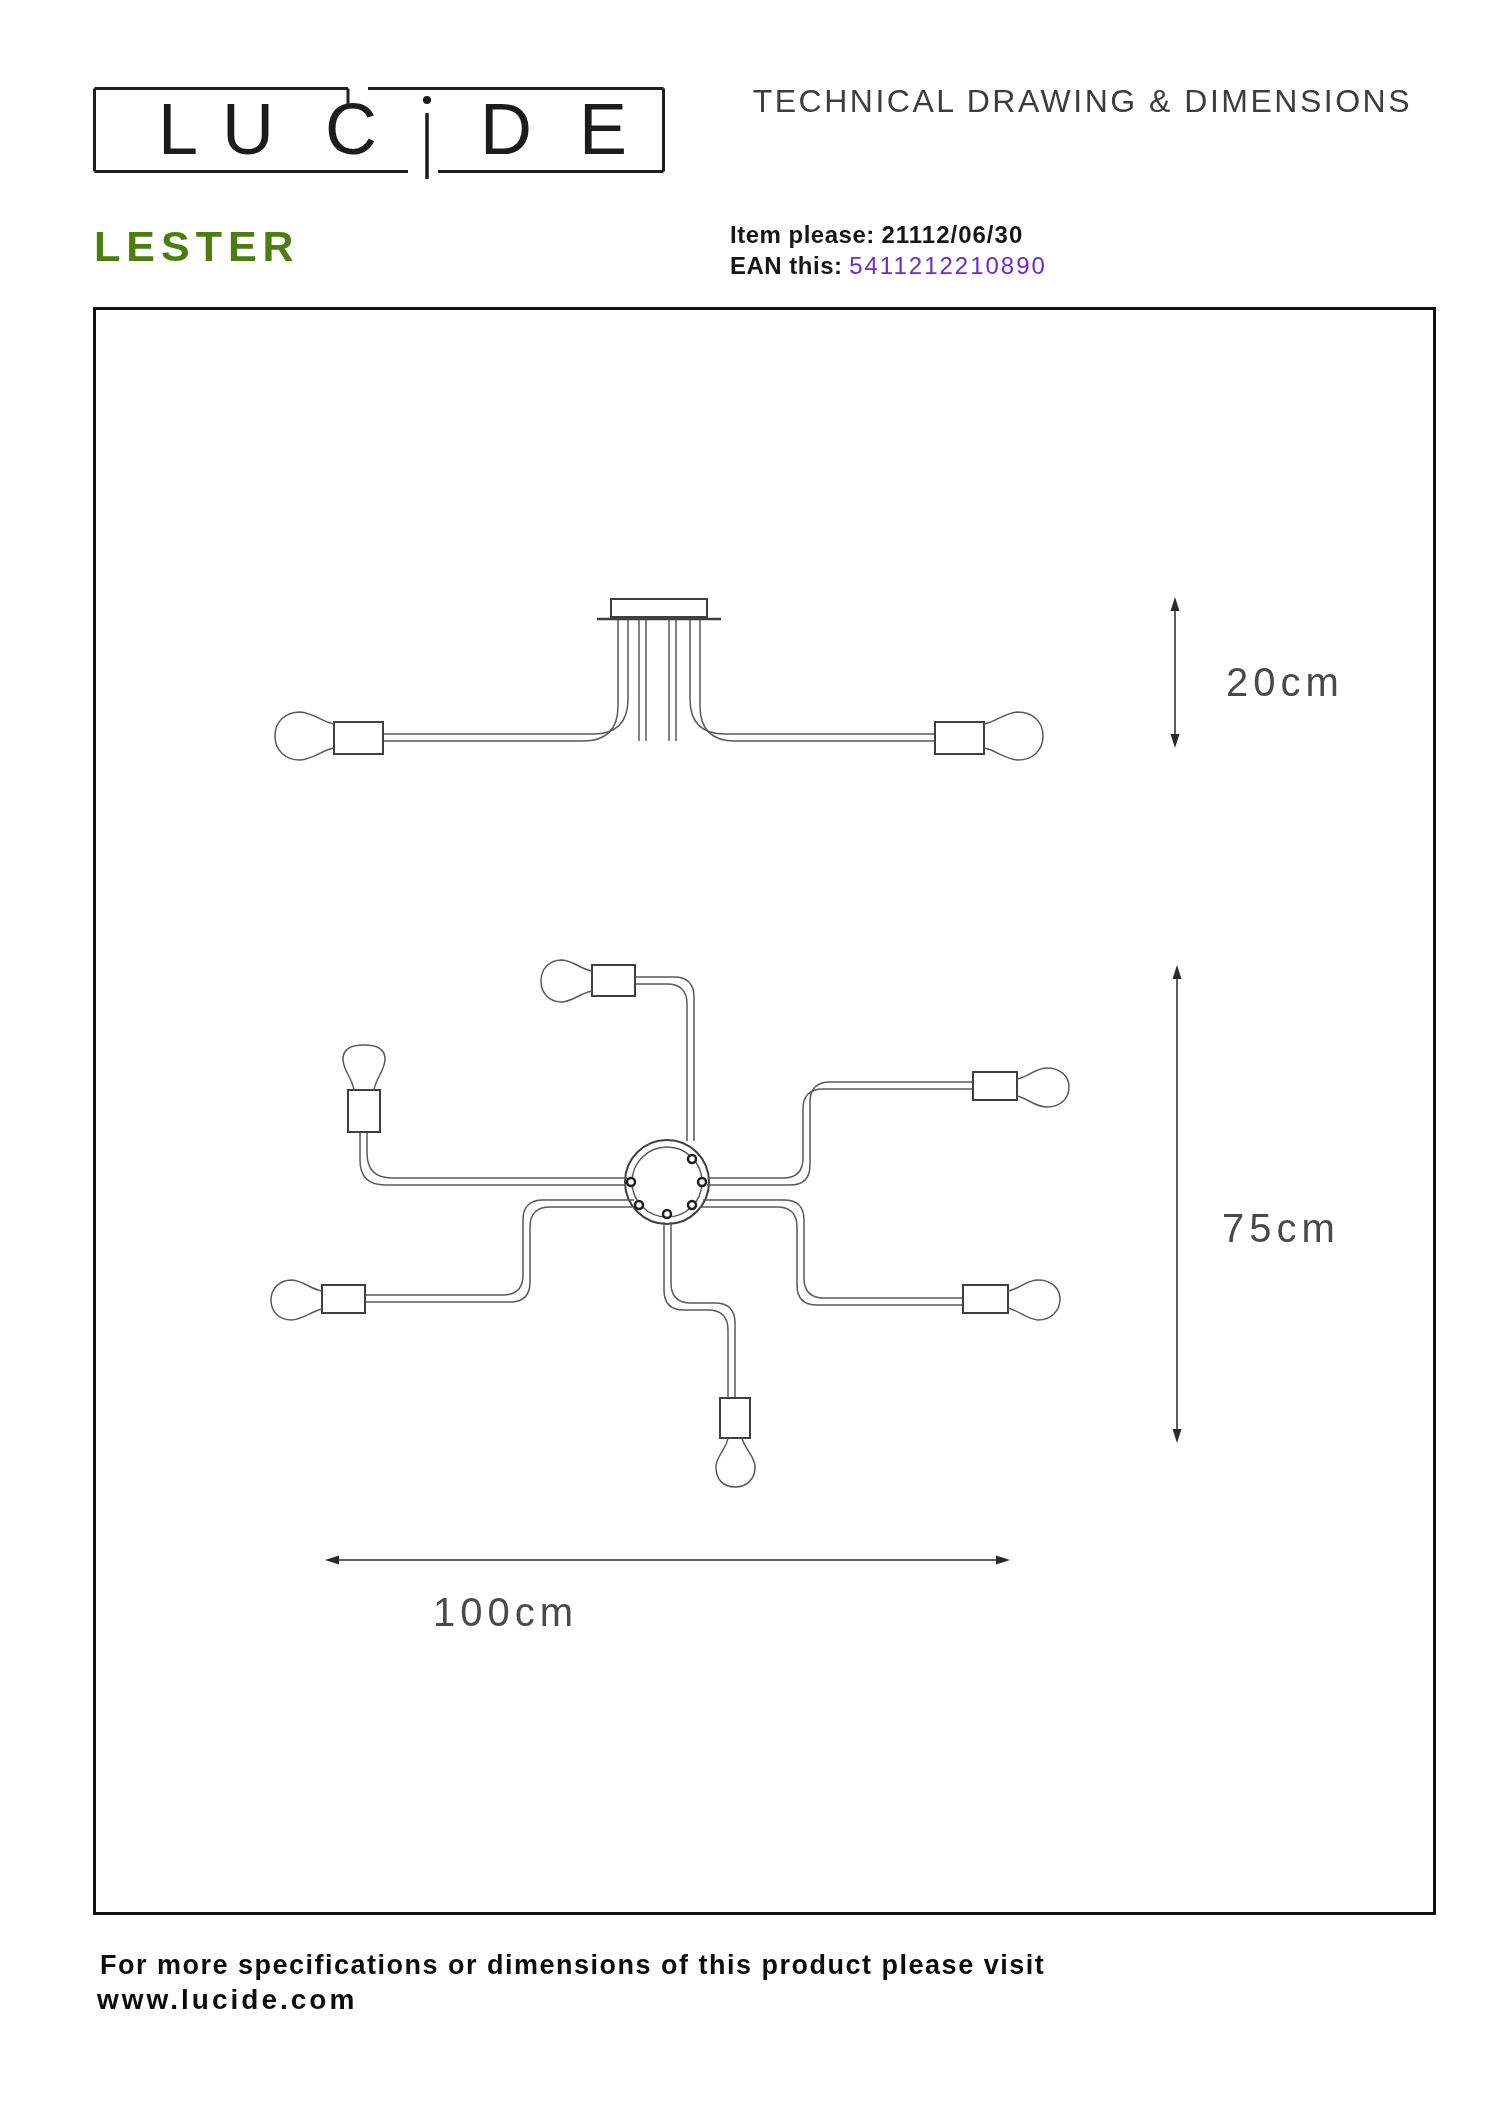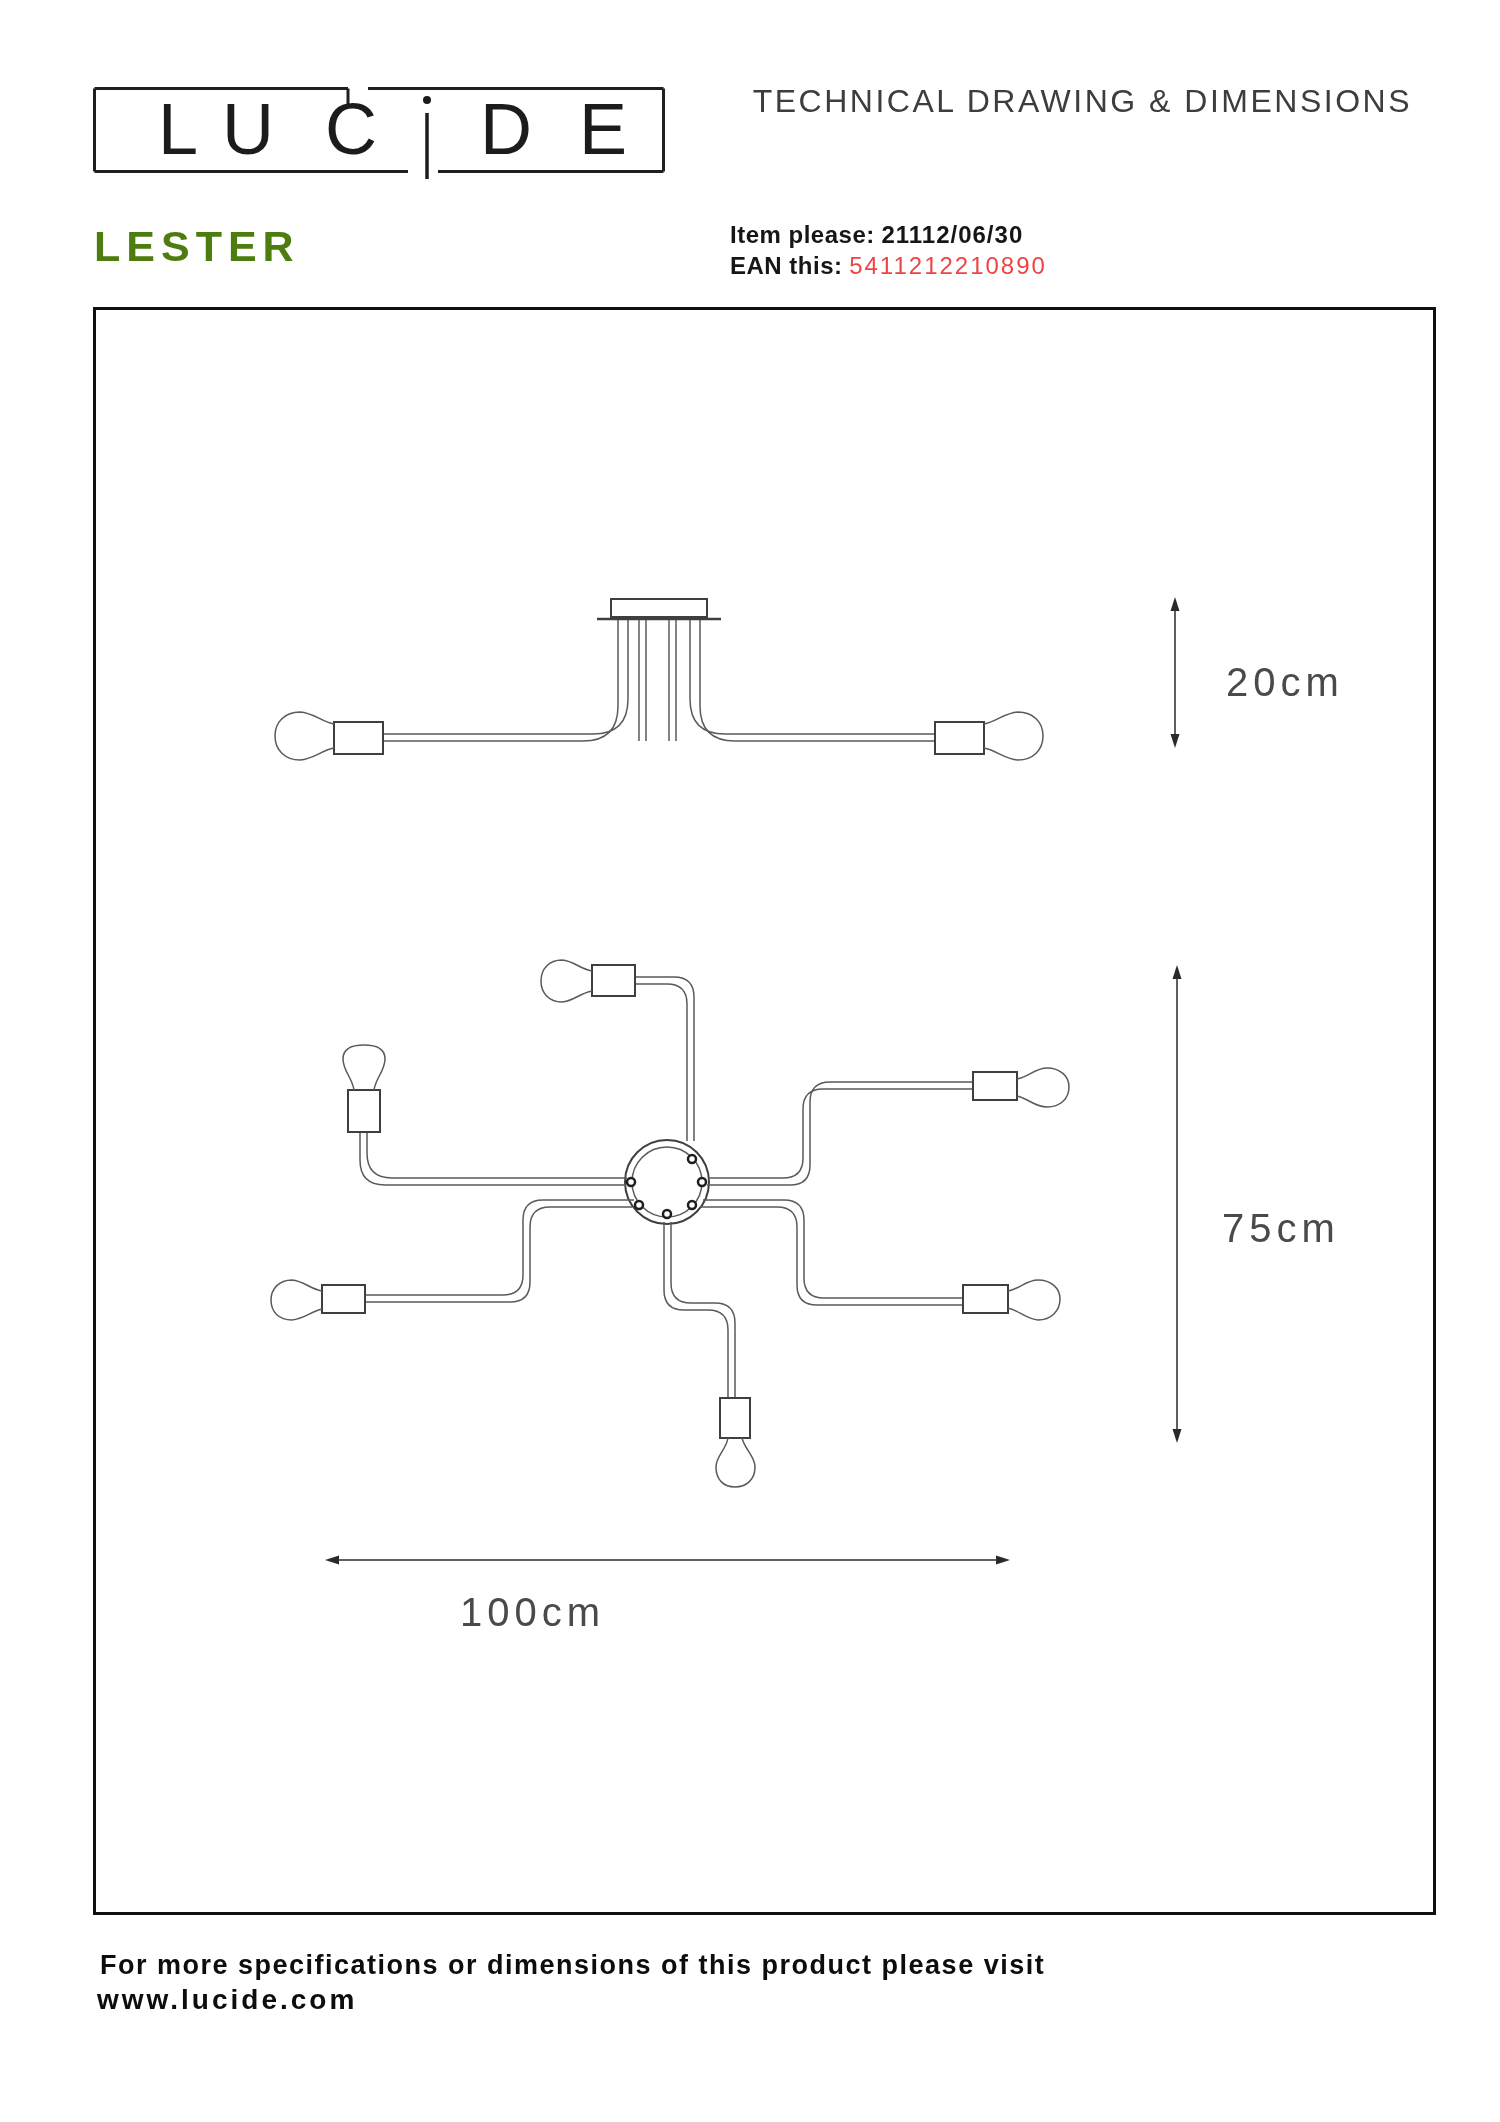--- a/index.html
+++ b/index.html
@@ -5,28 +5,28 @@
   html,body{margin:0;padding:0;background:#e8e8e8;}
   body{font-family:"Liberation Sans",sans-serif;}
   .page{position:relative;width:1500px;height:2122px;background:#ffffff;margin:0 auto;overflow:hidden;}
   .abs{position:absolute;}
 
   .doc-title{top:83px;right:88px;font-size:32px;letter-spacing:2.5px;color:#3d3d3d;font-weight:400;}
   .product-name{left:94px;top:222px;font-size:43px;font-weight:bold;letter-spacing:6px;color:#4d7c0f;}
   .item-block{left:730px;top:219px;font-size:24px;color:#161616;line-height:31px;}
   .item-block .lbl{font-weight:bold;letter-spacing:0.5px;}
   .item-block .val-bold{font-weight:bold;letter-spacing:1px;}
-  .item-block .val-light{font-weight:400;color:#ef4444;letter-spacing:2px;}
+  .item-block .val-light{font-weight:400;color:#6d28d9;letter-spacing:2px;}
 
   .frame{left:93px;top:307px;width:1337px;height:1602px;border:3px solid #101010;}
 
   .dim-label{font-size:40px;letter-spacing:5px;color:#4a4a4a;font-weight:400;}
   #dim20{left:1226px;top:660px;}
   #dim75{left:1222px;top:1206px;text-align:center;}
-  #dim100{left:460px;top:1590px;text-align:right;}
+  #dim100{left:433px;top:1590px;text-align:right;}
 
   .footer-note{left:100px;top:1950px;font-size:27px;font-weight:bold;letter-spacing:1.5px;color:#0d0d0d;}
   .footer-site{left:97px;top:1984px;font-size:28px;font-weight:bold;letter-spacing:3px;color:#0d0d0d;}
 
   svg{display:block;}
   .drawing-svg{left:0;top:0;}
 </style>
 </head>
 <body>
 

